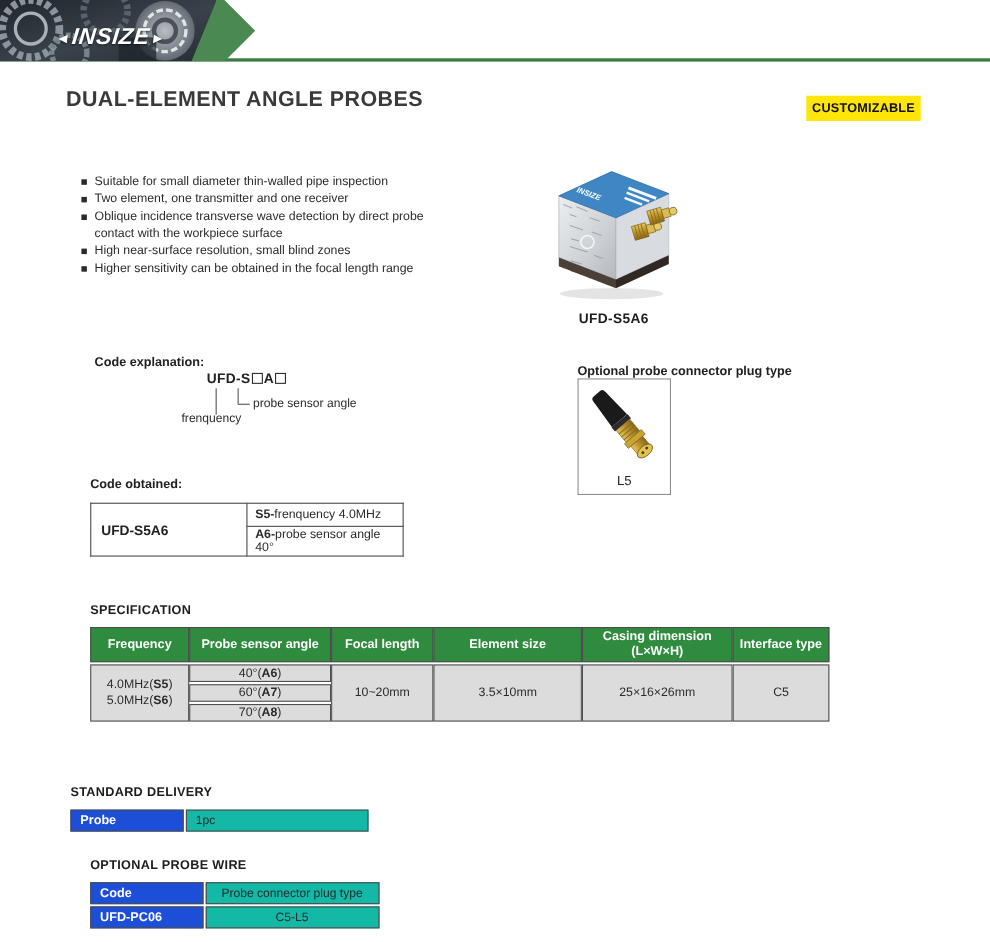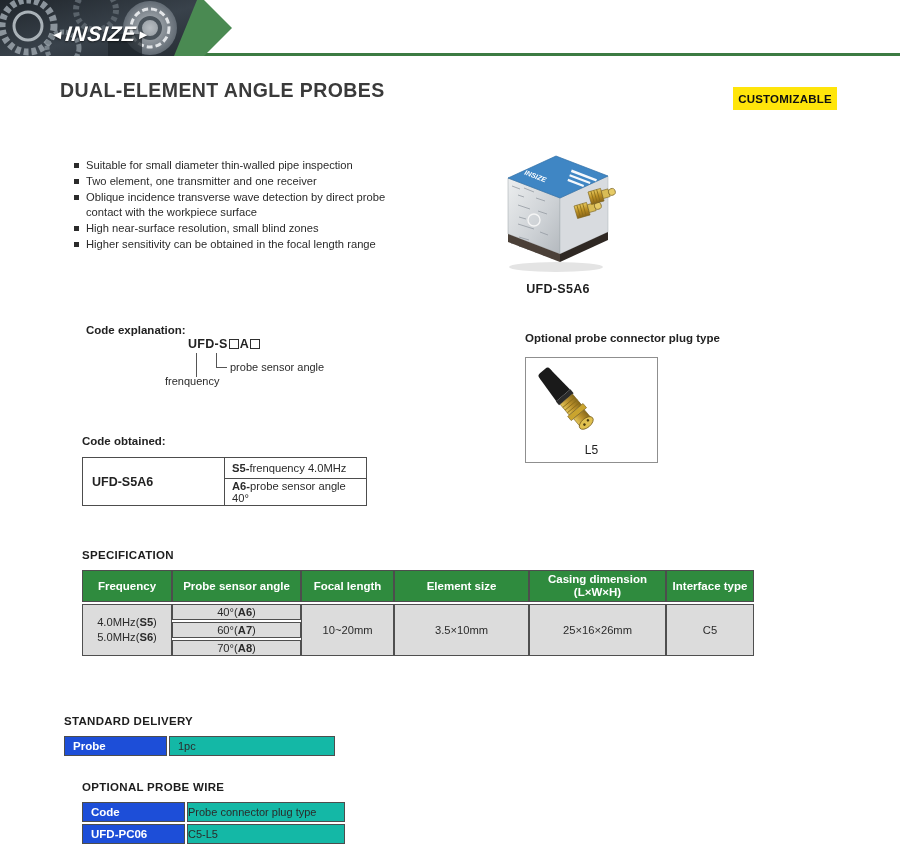--- a/index.html
+++ b/index.html
@@ -41,21 +41,21 @@
   .ce-box{display:inline-block;width:8px;height:8px;border:1.5px solid #2e2e2e;margin:0 1px;background:#fff;}
   .ce-l1v{position:absolute;left:110px;top:29px;width:1px;height:24px;background:#555;}
   .ce-l2v{position:absolute;left:130px;top:29px;width:1px;height:14px;background:#555;}
   .ce-l2h{position:absolute;left:130px;top:43px;width:11px;height:1px;background:#555;}
   .ce-f{position:absolute;left:79px;top:51px;font-size:11px;color:#2b2b2b;}
   .ce-a{position:absolute;left:144px;top:37px;font-size:11px;color:#2b2b2b;}
 
   
   .plug{position:absolute;left:525px;top:332px;}
   .plug-h{font-size:11.5px;font-weight:bold;color:#222;}
-  .plug-box{margin-top:13px;width:83px;height:104px;border:1px solid #8f8f8f;position:relative;background:#fff;padding-left:48px;}
+  .plug-box{width:83px;height:104px;border:1px solid #8f8f8f;position:relative;background:#fff;}
   .plug-box svg{position:absolute;left:5px;top:4px;}
   .plug-lbl{position:absolute;bottom:5px;left:0;width:100%;text-align:center;font-size:12px;color:#222;}
 
   
   .code-ex{position:absolute;left:82px;top:435px;}
   .cx-h{font-size:11.5px;font-weight:bold;color:#222;}
   .cx-table{margin-top:10px;border-collapse:collapse;width:285px;}
   .cx-table td{border:1px solid #4d4d4d;background:#fff;height:18px;}
   .cx-model{width:131px;font-size:12.5px;font-weight:bold;padding-left:9px;color:#222;}
   .cx-desc{font-size:11.2px;padding-left:7px;color:#2b2b2b;}
@@ -72,21 +72,21 @@
   .sp-freq{line-height:15px;}
 
   
   .delivery{position:absolute;left:64px;top:715px;}
   .wire{position:absolute;left:82px;top:781px;}
   .sm-h{font-size:11.5px;font-weight:bold;color:#1d1d1d;letter-spacing:.3px;}
   .sm-table{margin-top:7px;border-collapse:separate;border-spacing:2px;margin-left:-2px;}
   .sm-table td{border:1px solid #4d4d4d;height:16px;}
   .sm-lbl{width:92px;background:#1d4ed8;color:#fff;font-weight:bold;font-size:11.5px;padding-left:8px;}
   .sm-val{width:155px;background:#14b8a6;font-size:11px;padding-left:8px;color:#2b2b2b;}
-  .sm-val.center{text-align:left;padding-left:0;}
+  .sm-val.center{text-align:center;padding-left:0;}
 </style>
 </head>
 <body>
 
 <div class="page">
 
   <div class="hdr-line"></div>
   <div class="hdr-chevron"></div>
   <div class="hdr-photo">
     <svg width="197" height="56" viewBox="0 0 197 56">

